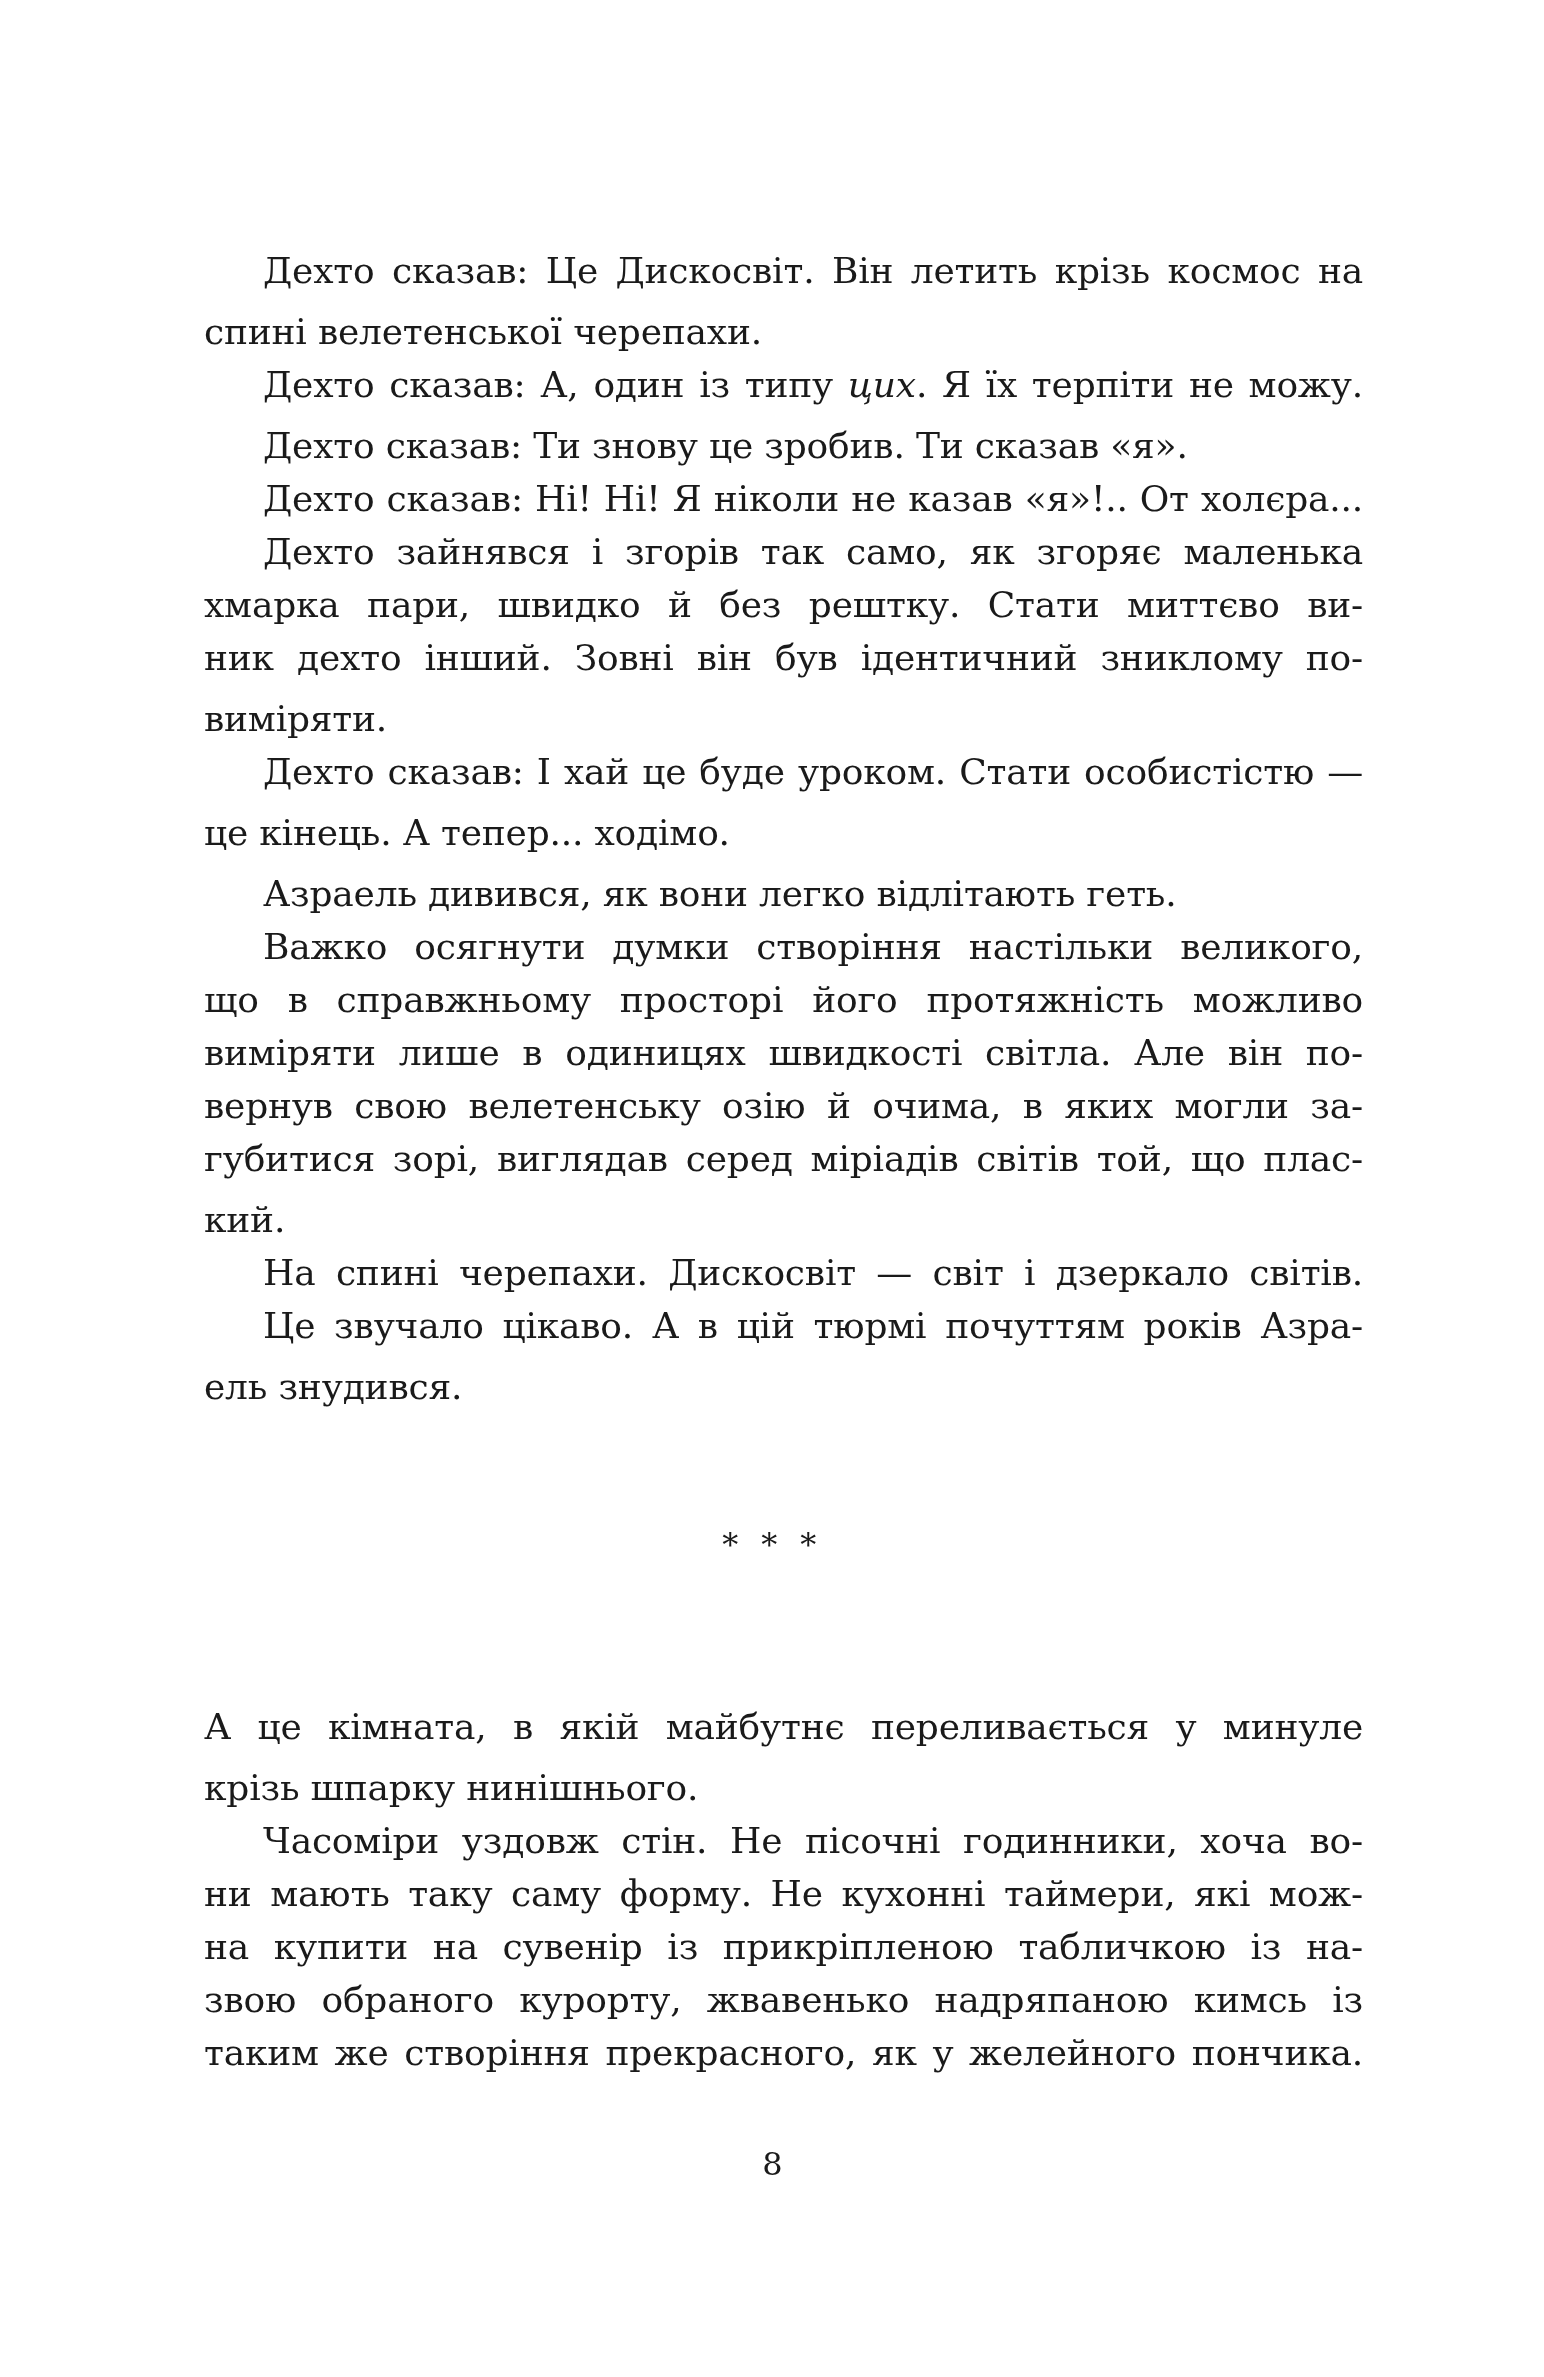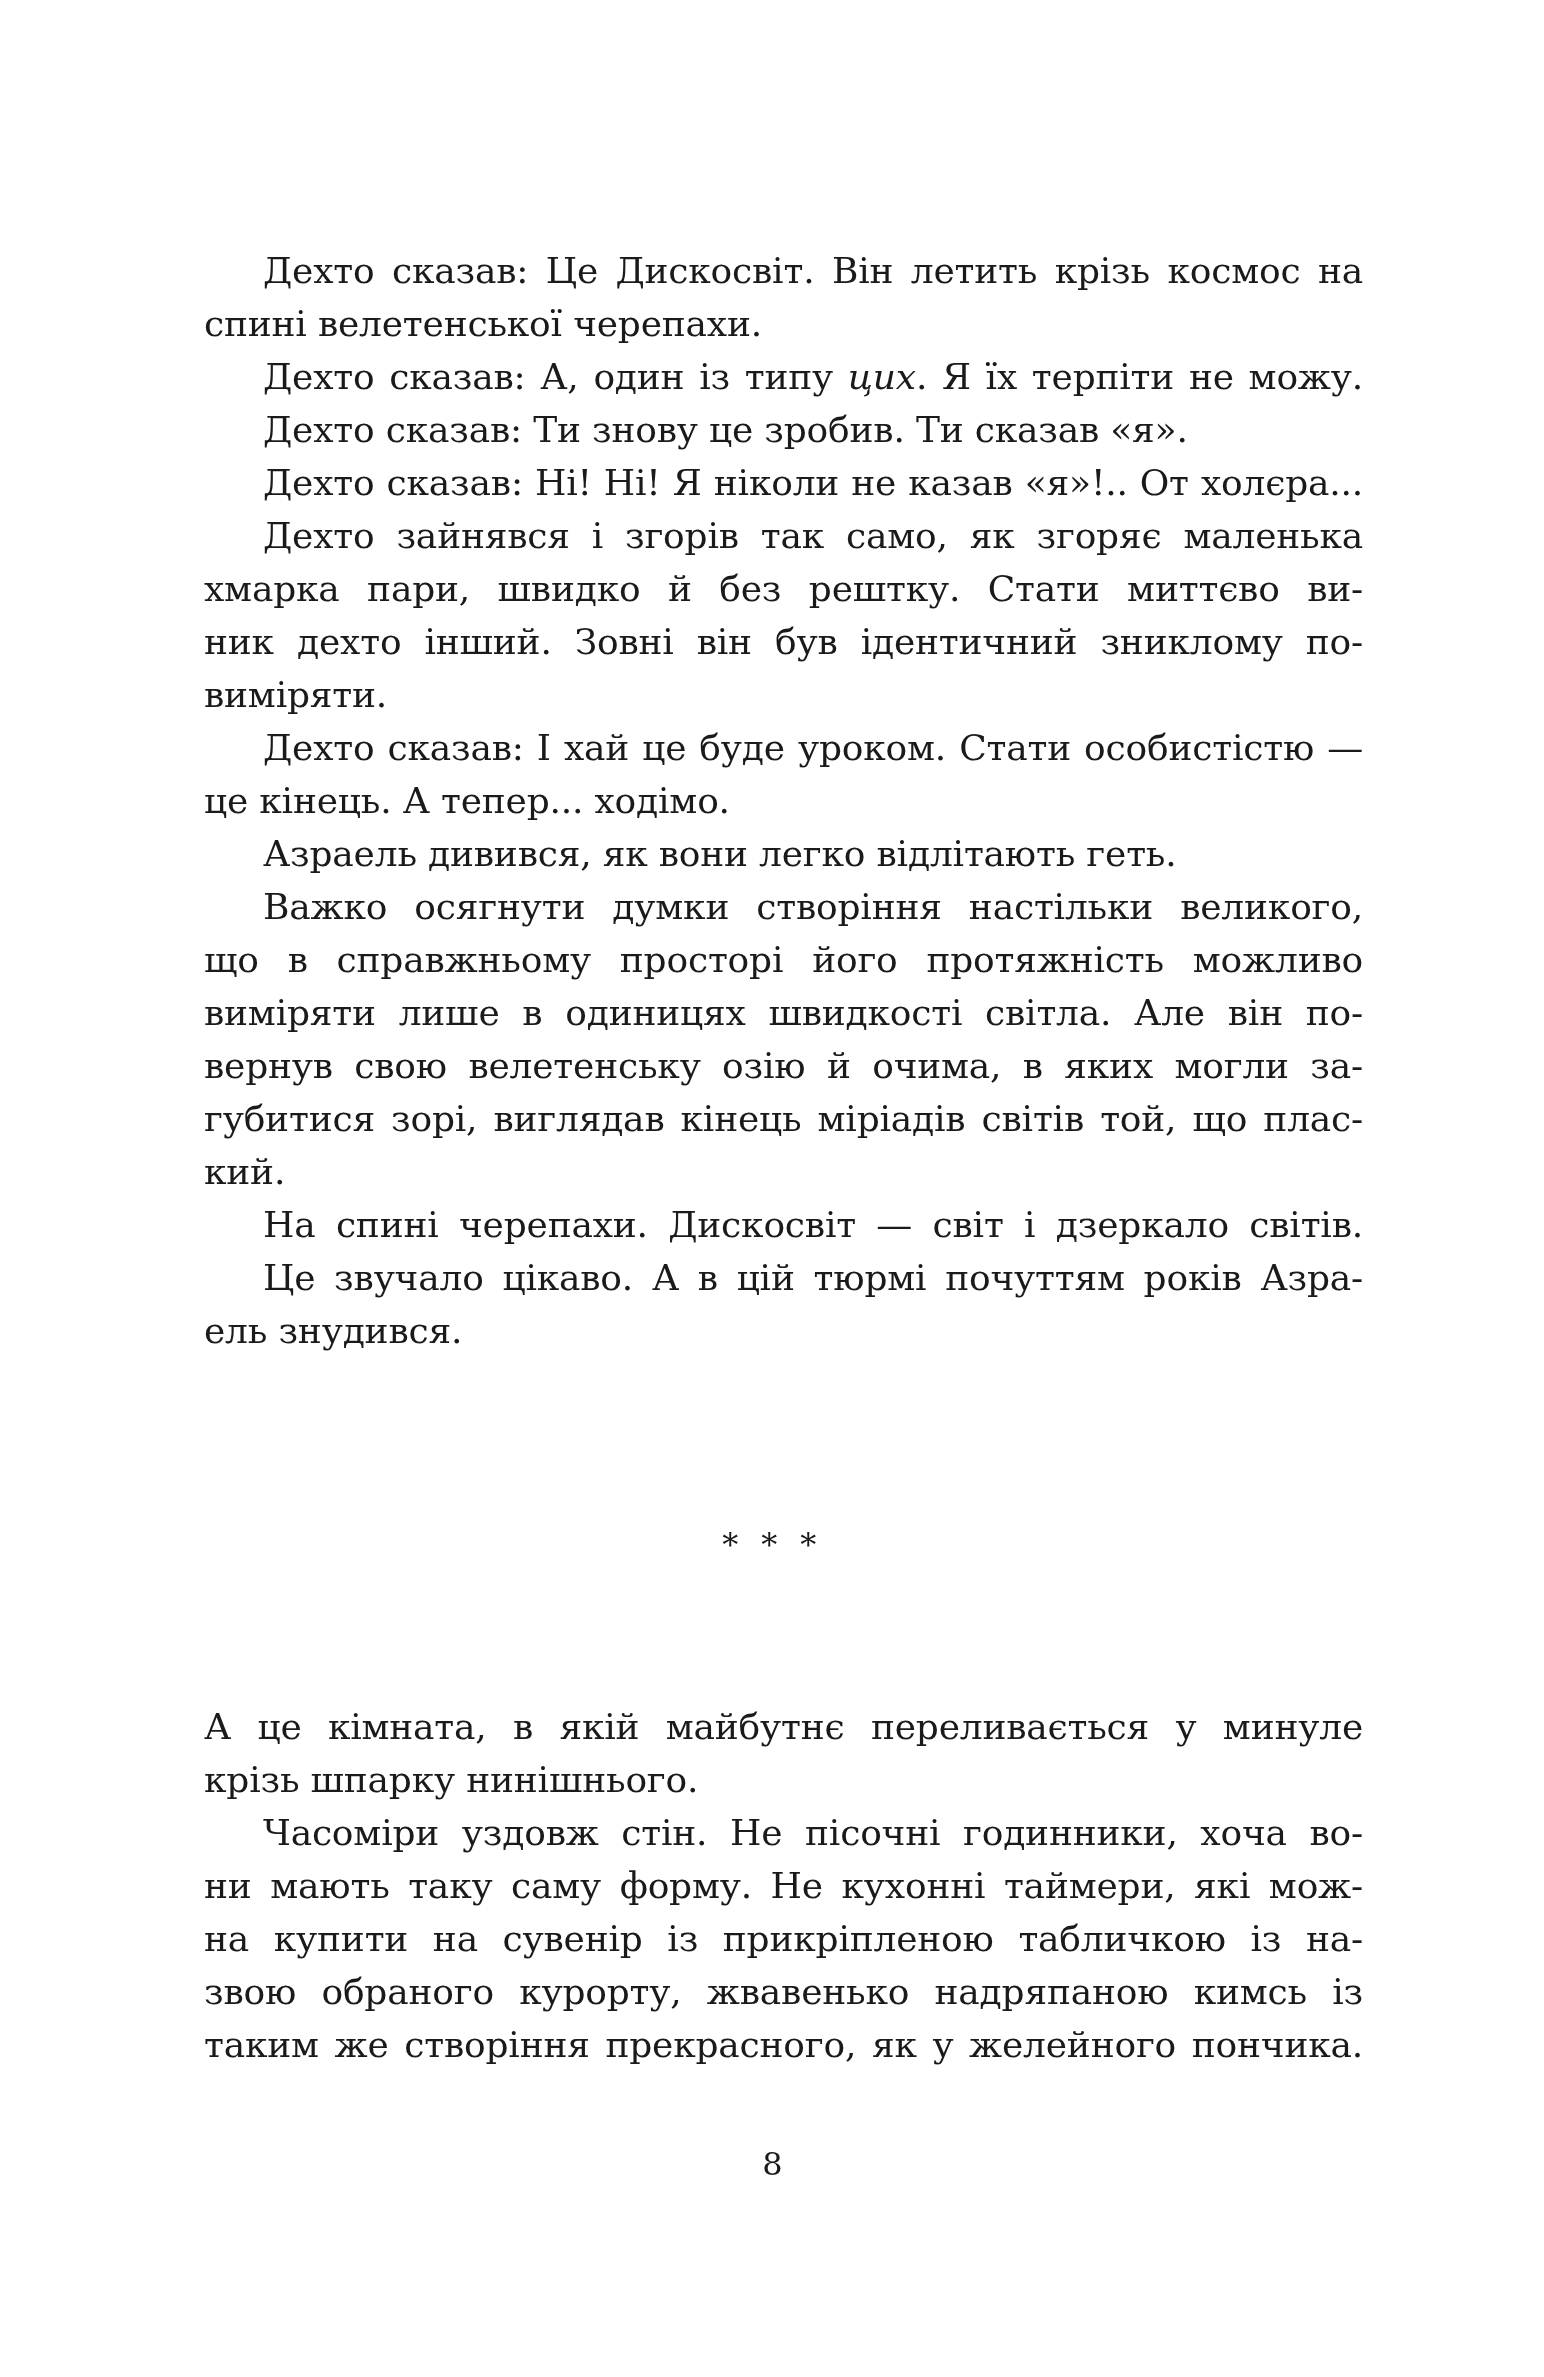--- a/index.html
+++ b/index.html
@@ -37,20 +37,21 @@
       display: block;
       height: 53px;
       white-space: nowrap;
       text-align: justify;
       text-align-last: justify;
       overflow: visible;
     }
     .line.last {
       text-align: right;
       text-align-last: left;
+      margin-top: 8px;
     }
     .line.indent {
       padding-left: 59px;
     }
     .line em {
       font-style: italic;
     }
     .separator {
       position: absolute;
       left: 0;
@@ -96,21 +97,21 @@
 
     <span class="line indent">Дехто сказав: І хай це буде уроком. Стати особистістю —</span>
     <span class="line last">це кінець. А тепер... ходімо.</span>
 
     <span class="line indent last">Азраель дивився, як вони легко відлітають геть.</span>
 
     <span class="line indent">Важко осягнути думки створіння настільки великого,</span>
     <span class="line">що в справжньому просторі його протяжність можливо</span>
     <span class="line">виміряти лише в одиницях швидкості світла. Але він по-</span>
     <span class="line">вернув свою велетенську озію й очима, в яких могли за-</span>
-    <span class="line">губитися зорі, виглядав кінець міріадів світів той, що плас-</span>
+    <span class="line">губитися зорі, виглядав серед міріадів світів той, що плас-</span>
     <span class="line last">кий.</span>
 
     <span class="line indent">На спині черепахи. Дискосвіт — світ і дзеркало світів.</span>
 
     <span class="line indent">Це звучало цікаво. А в цій тюрмі почуттям років Азра-</span>
     <span class="line last">ель знудився.</span>
   </div>
 
   <div class="separator">* * *</div>
 

